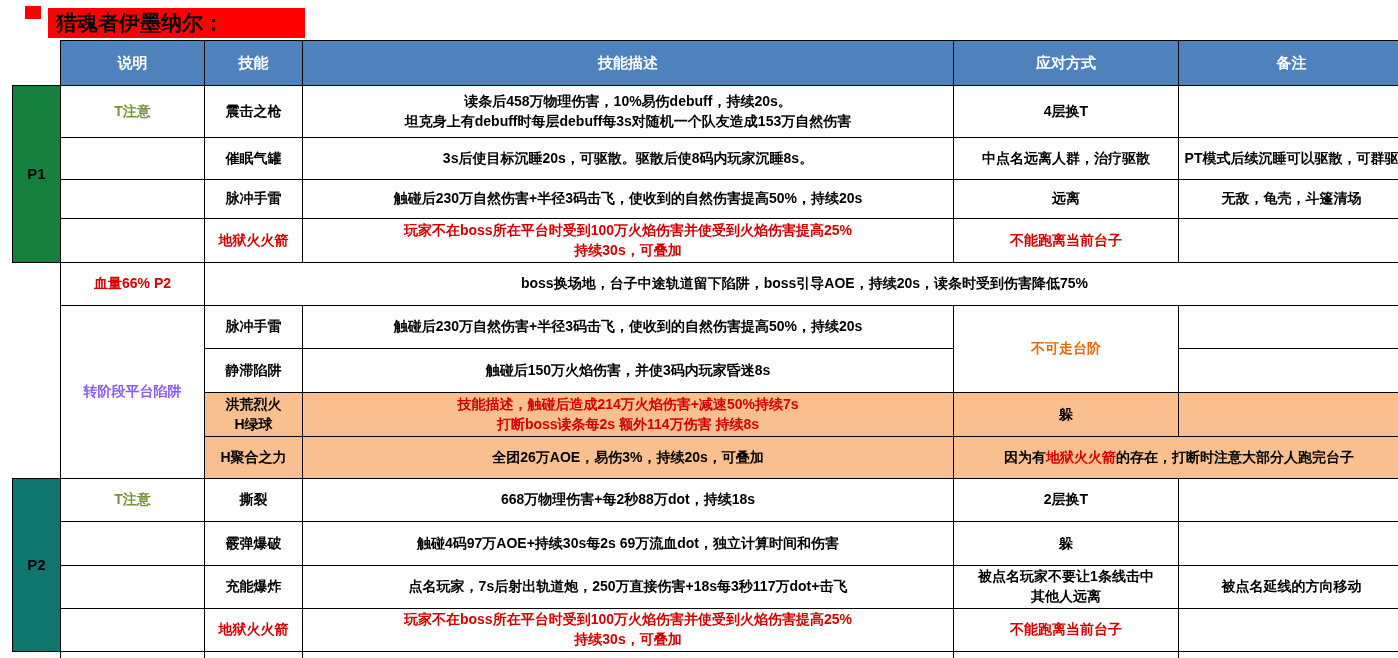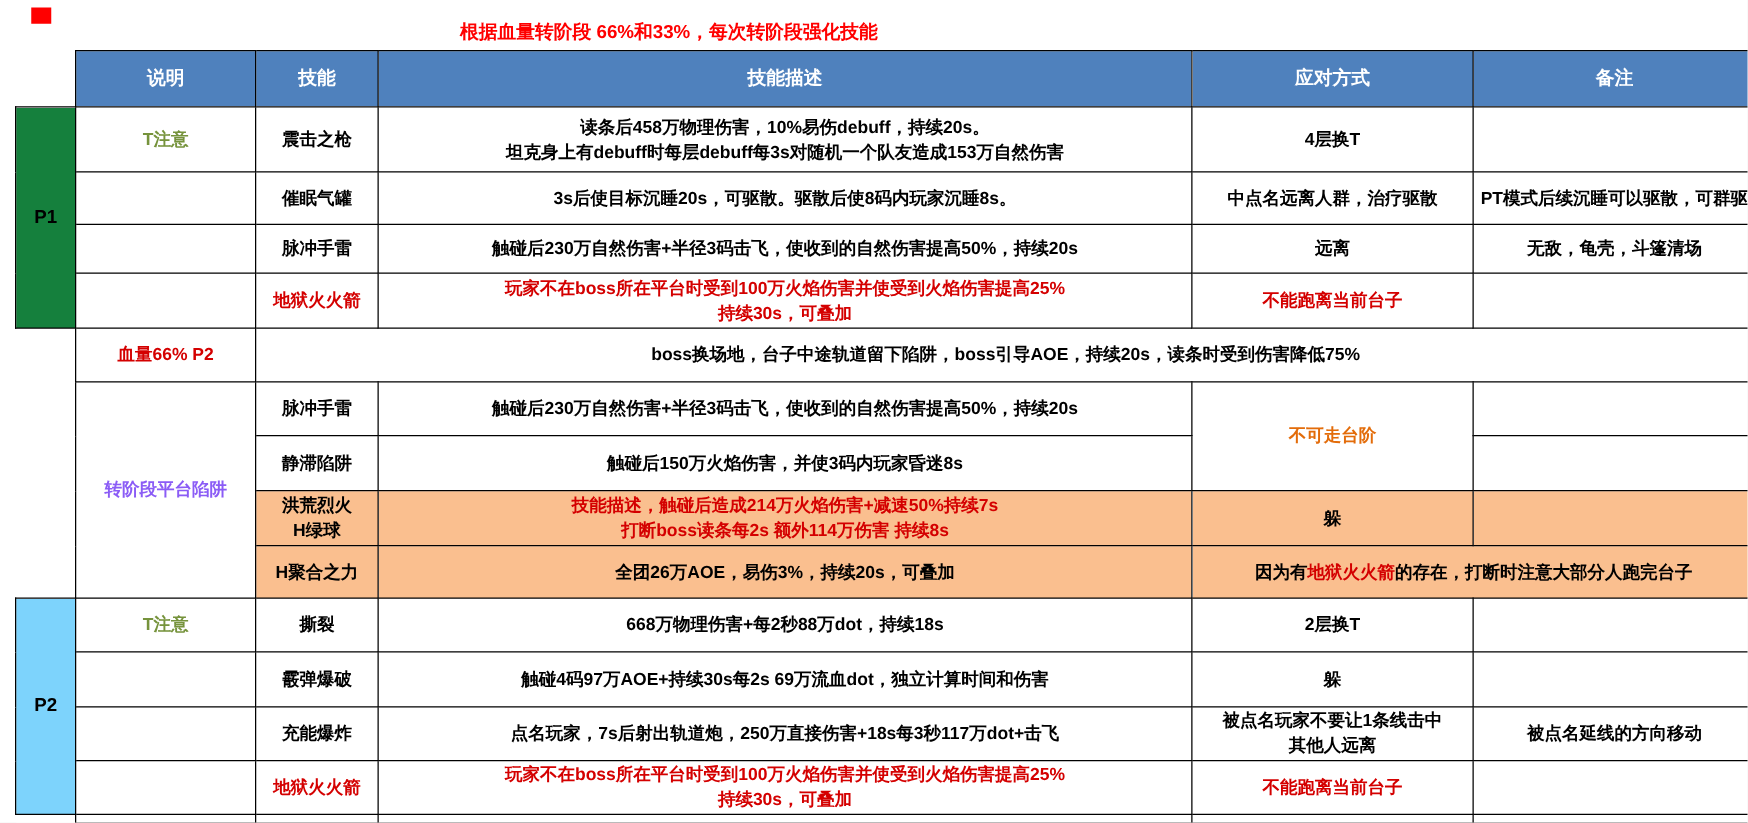--- a/index.html
+++ b/index.html
@@ -24,35 +24,35 @@
     border-collapse:collapse; table-layout:fixed;
   }
   td {
     border:1px solid #000; text-align:center; vertical-align:middle;
     font-size:14px; font-weight:700; line-height:1.42;
     padding:1px 4px; overflow:hidden; white-space:pre-line;
   }
   td.head { background:#4F81BD; color:#ffffff; font-size:15px; }
   td.ghost { border:none; background:#ffffff; }
   td.phase-p1 { background:#15803d; font-size:15px; }
-  td.phase-p2 { background:#7dd3fc; font-size:15px; }
+  td.phase-p2 { background:#0f766e; font-size:15px; }
   .ob { background:#FABF8F; }
   .green  { color:#76933C; }
   .bgreen { color:#000000; }
   .red    { color:#D40000; }
   .blue   { color:#8b5cf6; }
   .orange-t { color:#E36C0A; }
 </style>
 </head>
 <body>
 
 <div class="sheet">
 
   <div class="red-dot"></div>
-  <div class="subtitle">根据血量转阶段 66%和33%，每次转阶段强化技能</div>
+  <div class="title-box">猎魂者伊墨纳尔：</div>
 
   <table class="grid">
     <colgroup>
       <col style="width:48px">
         <col style="width:144px">
         <col style="width:98px">
       <col style="width:651px">
         <col style="width:225px">
         <col style="width:226px">
     </colgroup>

